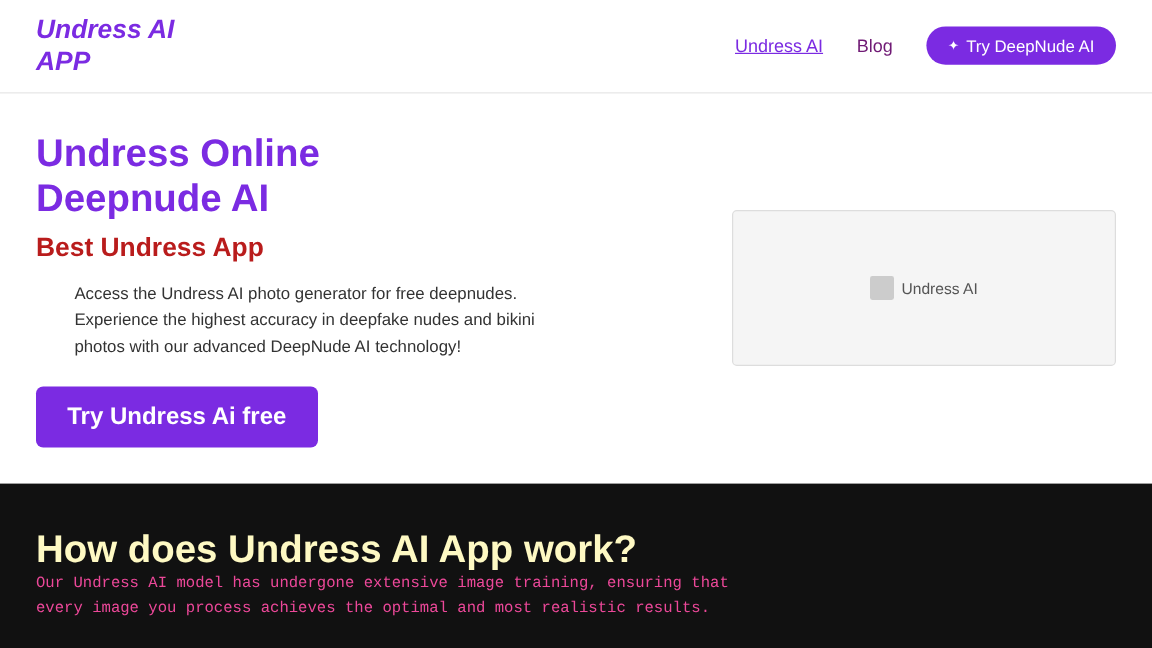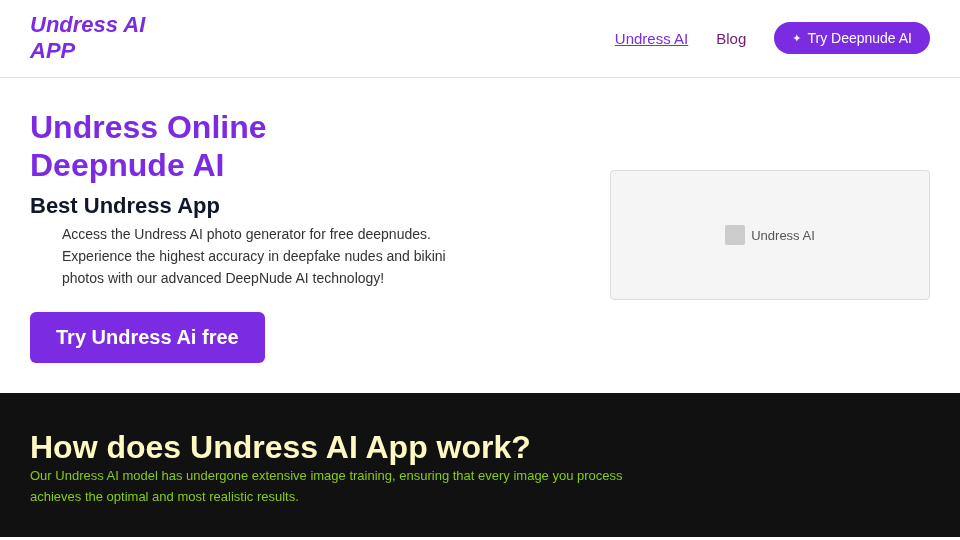--- a/index.html
+++ b/index.html
@@ -67,22 +67,22 @@
     .hero-title {
       font-size: 32px;
       font-weight: 900;
       color: #7b2be2;
       line-height: 1.2;
       margin-bottom: 8px;
     }
     .hero-subtitle {
       font-size: 22px;
       font-weight: 800;
-      color: #0f172a;
-      margin-bottom: 4px;
+      color: #b91c1c;
+      margin-bottom: 14px;
     }
     .hero-desc {
       font-size: 14px;
       color: #333;
       line-height: 1.6;
       margin-bottom: 22px;
       max-width: 420px;
       margin-left: 32px;
     }
     .hero-btn {
@@ -122,37 +122,38 @@
       color: #fff;
       padding: 36px 30px 30px;
     }
     .how-title {
       font-size: 32px;
       font-weight: 800;
       color: #fef9c3;
     }
     .how-desc {
       font-size: 13px;
-      color: #84cc16;
+      color: #ec4899;
       line-height: 1.6;
       max-width: 600px;
+      font-family: Liberation Mono, monospace;
     }
   </style>
 </head>
 <body>
 
 <header class="header">
   <div class="logo">
     <span>Undress AI</span><br>
     <span>APP</span>
   </div>
   <nav class="nav">
     <a class="nav-link active">Undress AI</a>
     <a class="nav-link">Blog</a>
-    <button class="nav-cta">Try Deepnude AI</button>
+    <button class="nav-cta">Try DeepNude AI</button>
   </nav>
 </header>
 
 <section class="hero">
   <div class="hero-left">
     <div class="hero-title">Undress Online<br>Deepnude AI</div>
     <div class="hero-subtitle">Best Undress App</div>
     <p class="hero-desc">Access the Undress AI photo generator for free deepnudes. Experience the highest accuracy in deepfake nudes and bikini photos with our advanced DeepNude AI technology!</p>
     <button class="hero-btn">Try Undress Ai free</button>
   </div>

